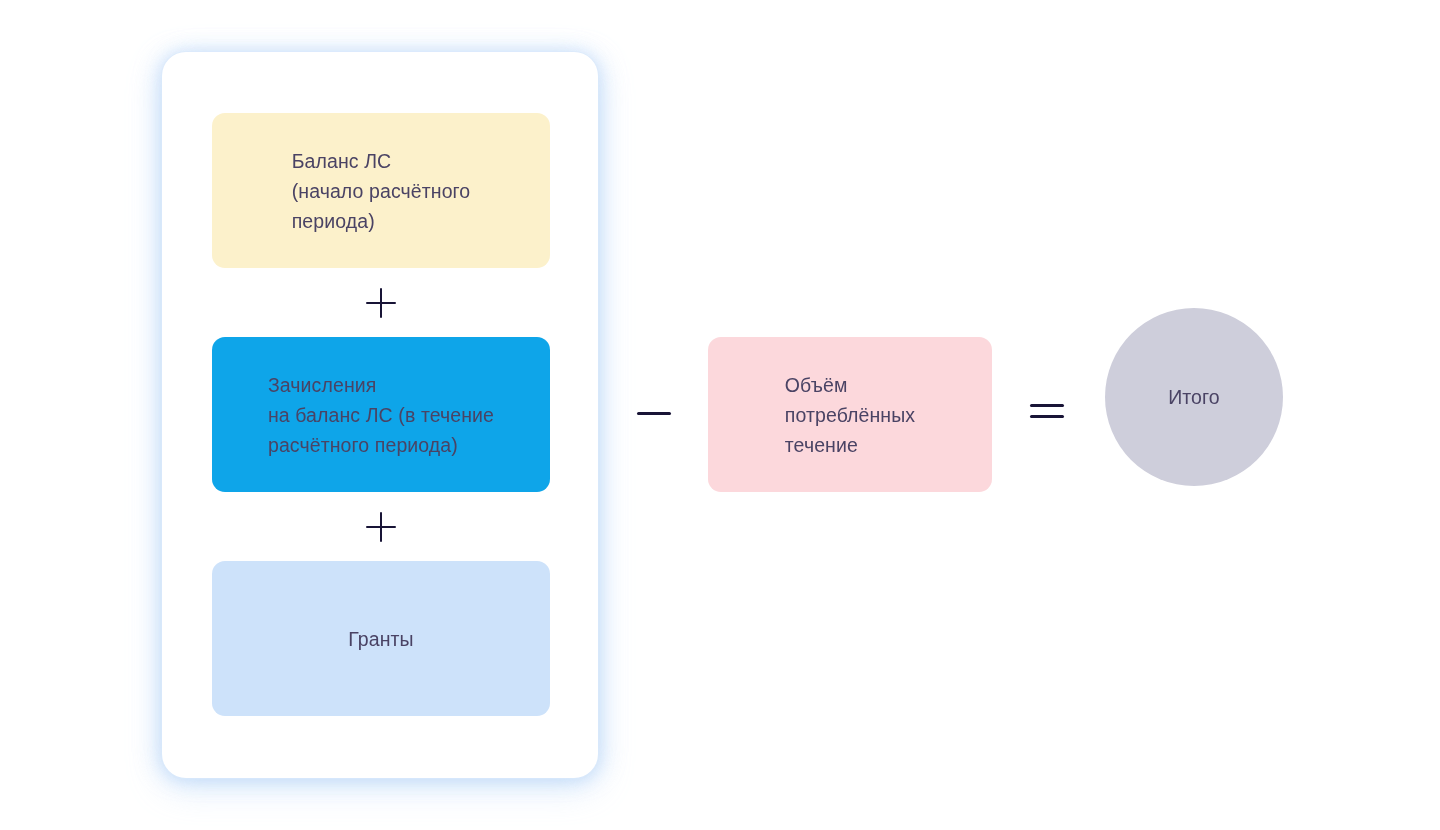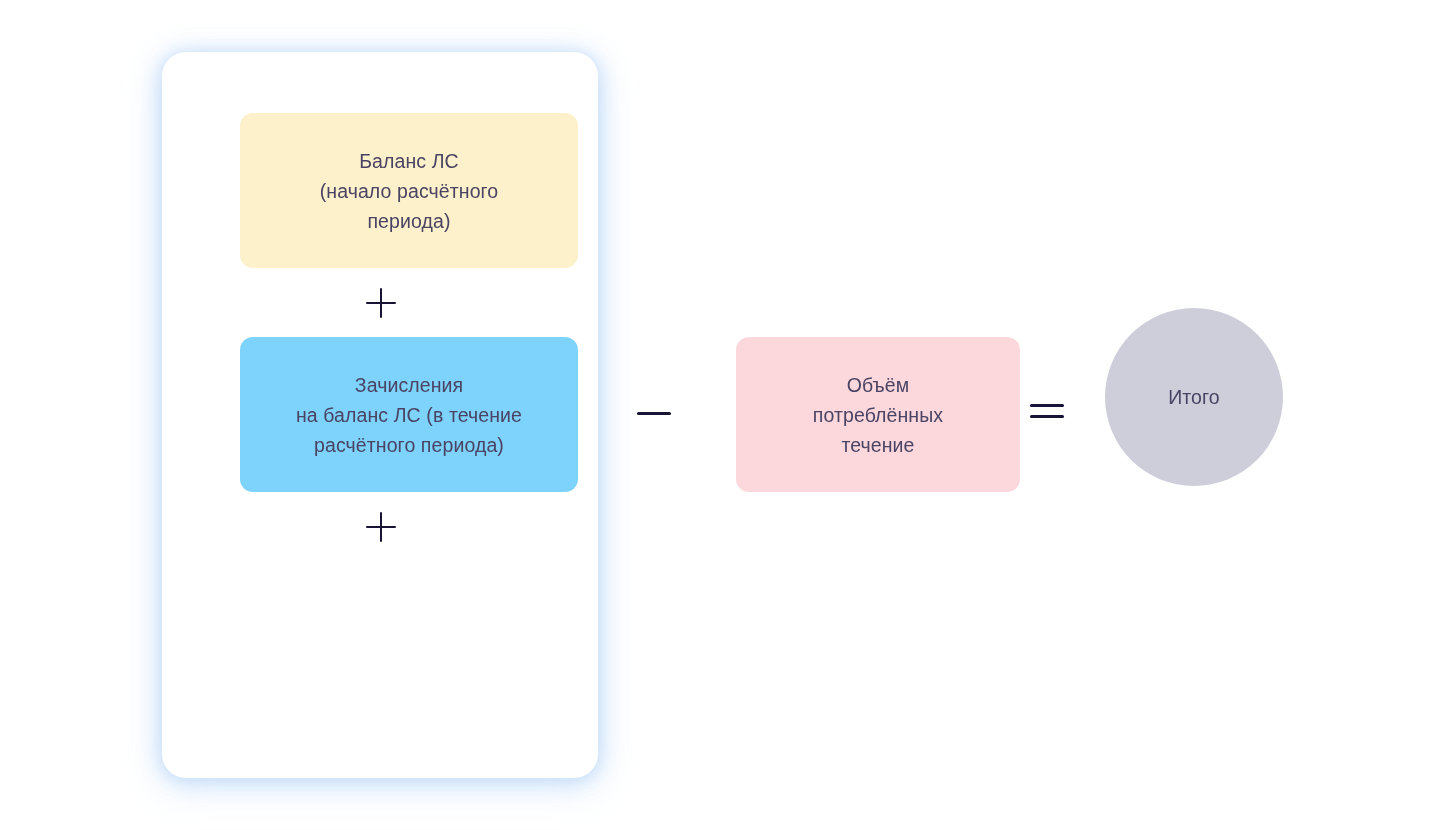--- a/index.html
+++ b/index.html
@@ -37,47 +37,45 @@
       -6px 0 22px rgba(196, 221, 250, 0.38),
       6px 0 22px rgba(196, 221, 250, 0.38);
   }
 
   
   .block {
     position: absolute;
     display: flex;
     align-items: center;
     justify-content: center;
-    text-align: center;
     border-radius: 13px;
     color: #4a4364;
     font-size: 19.5px;
     line-height: 30px;
     font-weight: 400;
     letter-spacing: 0.1px;
     white-space: pre-line;
     padding: 0 20px;
     box-sizing: border-box;
-    margin-left: 28px;
   }
 
   .block-balance {
     left: 212px;
     top: 113px;
     width: 338px;
     height: 155px;
     background: #FCF1CB;
   }
 
   .block-credits {
     left: 212px;
     top: 337px;
     width: 338px;
     height: 155px;
-    background: #7dd3fc;
+    background: #0ea5e9;
   }
 
   .block-grants {
     left: 212px;
     top: 561px;
     width: 338px;
     height: 155px;
     background: #CDE2FA;
   }
 
@@ -178,20 +176,21 @@
 периода)</div>
 
   <div class="op op-plus plus-1"></div>
 
   <div class="block block-credits">Зачисления
 на баланс ЛС (в течение
 расчётного периода)</div>
 
   <div class="op op-plus plus-2"></div>
 
+  <div class="block block-grants">Гранты</div>
 
   <div class="op op-minus"></div>
 
   <div class="block block-consumed">Объём
 потреблённых
 течение</div>
 
   <div class="op op-equals"></div>
 
   <div class="circle-total">

